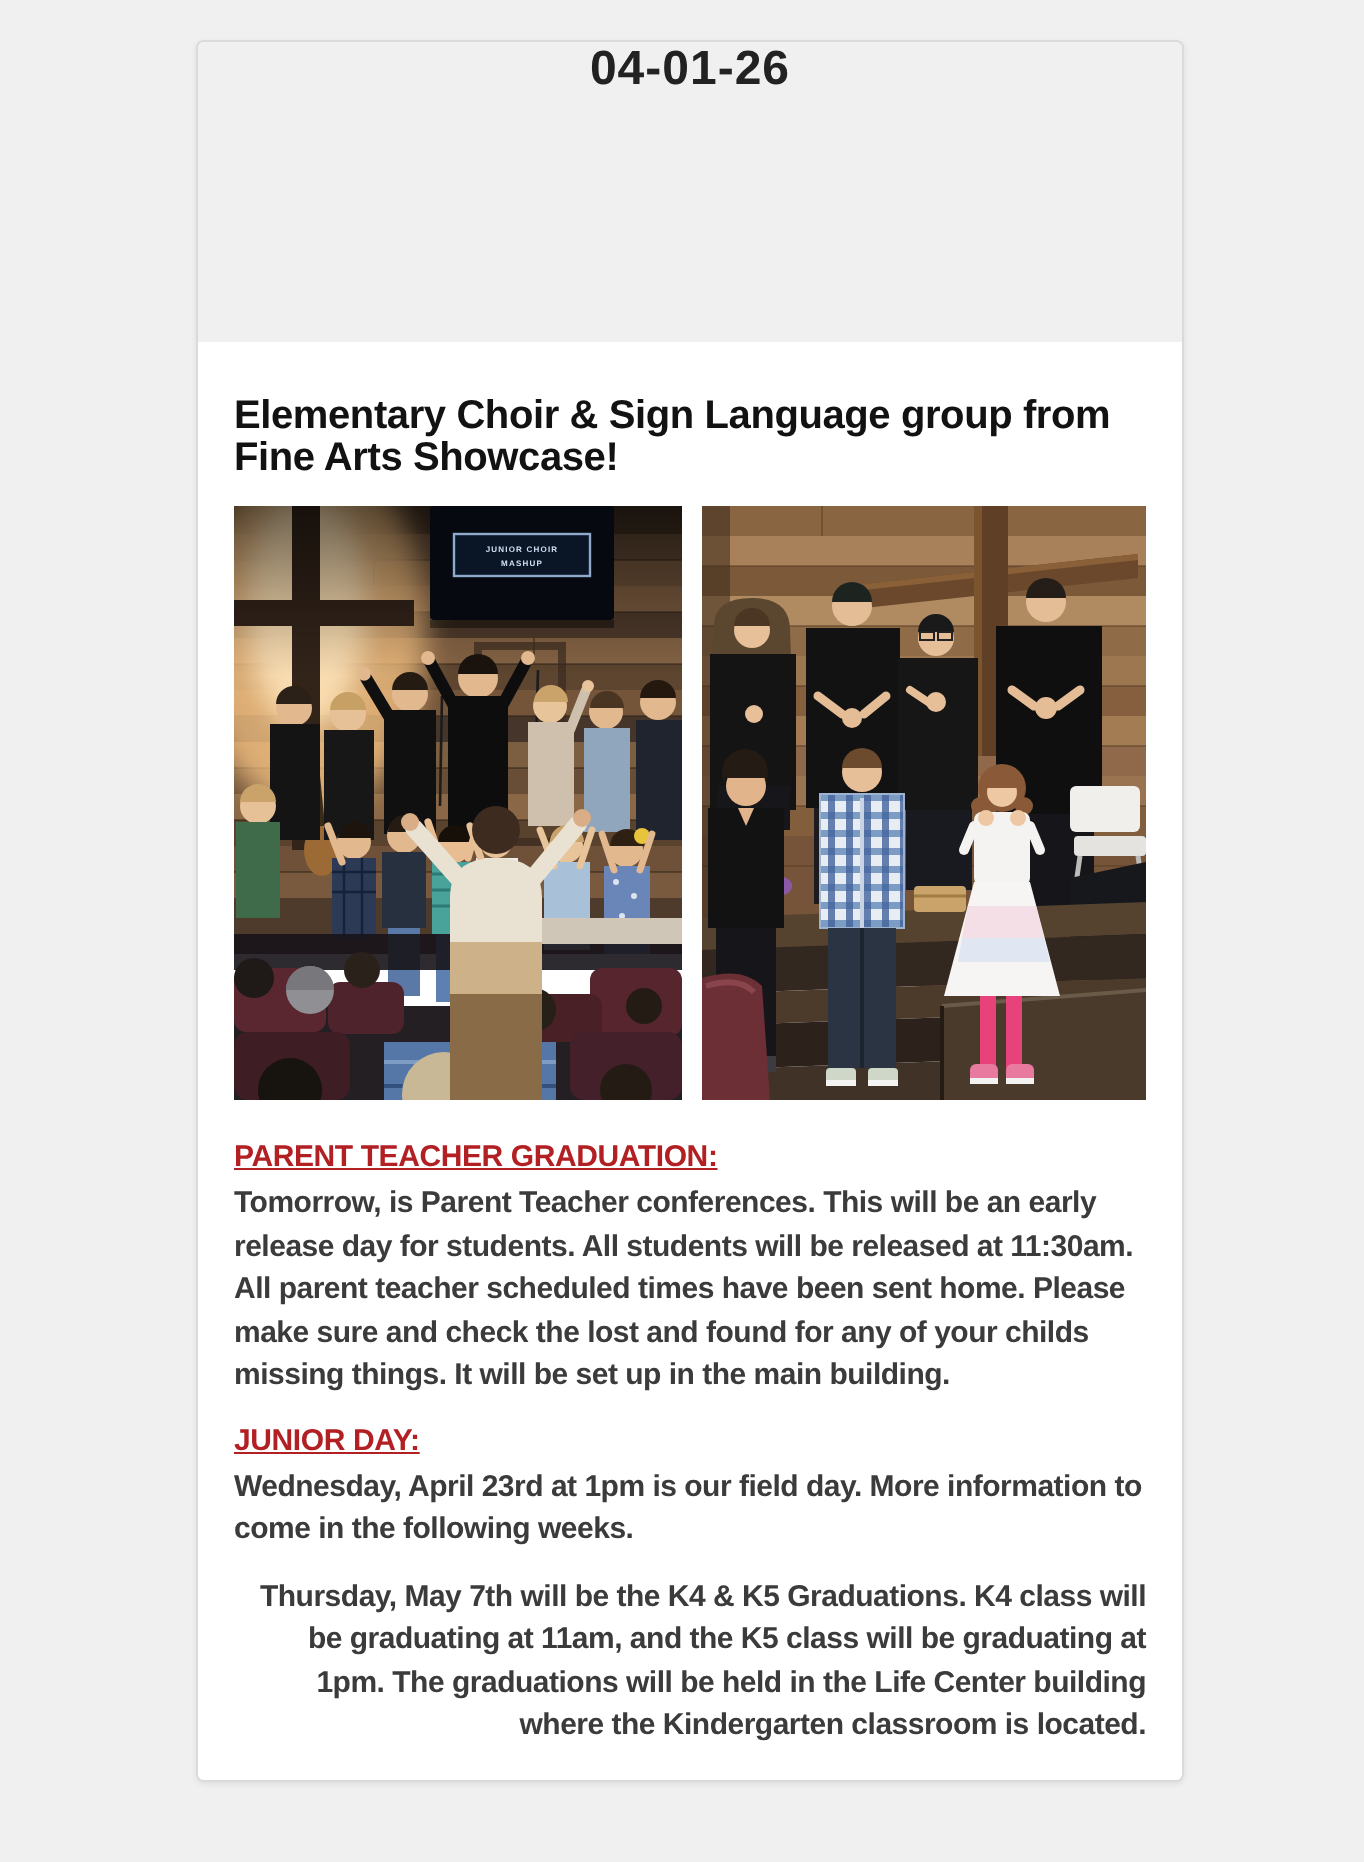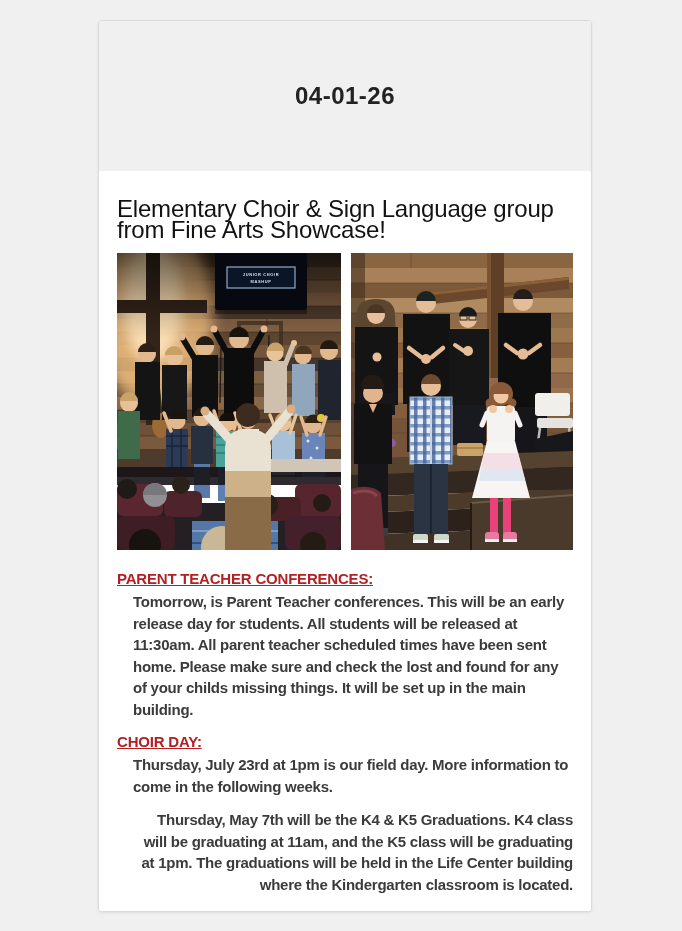--- a/index.html
+++ b/index.html
@@ -14,58 +14,58 @@
     margin:20px 0 0 98px;
     background:#ffffff;
     border:1px solid #dadada;
     border-radius:4px;
     box-shadow:0 1px 3px rgba(0,0,0,0.08);
     overflow:hidden;
   }
   .card-header {
     height:150px;
     background:#f0f0f1;
-    display:flex; align-items:center; justify-content:center;
+    display:flex; justify-content:center;
   }
   .card-header h1 {
     margin:0;
     font-size:24px;
     font-weight:bold;
     color:#222222;
     letter-spacing:0.5px;
   }
   .card-body {
     background:#ffffff;
     padding:27px 18px 16px 18px;
   }
   .headline {
     margin:0 0 13px 0;
-    font-size:24px;
+    font-size:20px;
     line-height:21px;
-    font-weight:normal;
+    font-weight:bold;
     color:#121212;
     letter-spacing:-0.2px;
   }
   .photos {
     display:flex;
     gap:10px;
     margin:0 0 19px 0;
   }
   .photos svg { display:block; }
   .section h3 {
     margin:0;
     font-size:15px;
     line-height:19px;
     font-weight:bold;
     color:#b22024;
     text-decoration:underline;
     letter-spacing:-0.2px;
   }
   .section p {
-    margin:3px 0 12px 16px;
+    margin:3px 0 12px 0;
     font-size:15px;
     line-height:21.5px;
     font-weight:bold;
     color:#3b3b3b;
     letter-spacing:-0.25px;
   }
   .section:last-child p { margin-bottom:0;text-align:right; }
 </style>
 </head>
 <body>
@@ -411,27 +411,27 @@
           <rect x="152" y="286" width="14" height="3" fill="#f2f2f0"></rect>
         </g>
         <g>
           <path d="M0 236 Q20 230 30 240 L34 297 L0 297 Z" fill="#6b2f35"></path>
           <path d="M2 240 Q18 235 26 243" fill="none" stroke="#8a454c" stroke-width="3"></path>
         </g>
       </svg>
     </div>
 
     <div class="section">
-      <h3>PARENT TEACHER CONFERENCES:</h3>
+      <h3>PARENT TEACHER GRADUATION:</h3>
       <p>Tomorrow, is Parent Teacher conferences. This will be an early release day for students. All students will be released at 11:30am. All parent teacher scheduled times have been sent home. Please make sure and check the lost and found for any of your childs missing things. It will be set up in the main building.</p>
     </div>
 
     <div class="section">
-      <h3>CHOIR DAY:</h3>
-      <p>Thursday, July 23rd at 1pm is our field day. More information to come in the following weeks.</p>
+      <h3>JUNIOR DAY:</h3>
+      <p>Wednesday, April 23rd at 1pm is our field day. More information to come in the following weeks.</p>
     </div>
 
     <div class="section">
       <p>Thursday, May 7th will be the K4 &amp; K5 Graduations. K4 class will be graduating at 11am, and the K5 class will be graduating at 1pm. The graduations will be held in the Life Center building where the Kindergarten classroom is located.</p>
     </div>
 
   </div>
 </div>
 
 </body></html>

